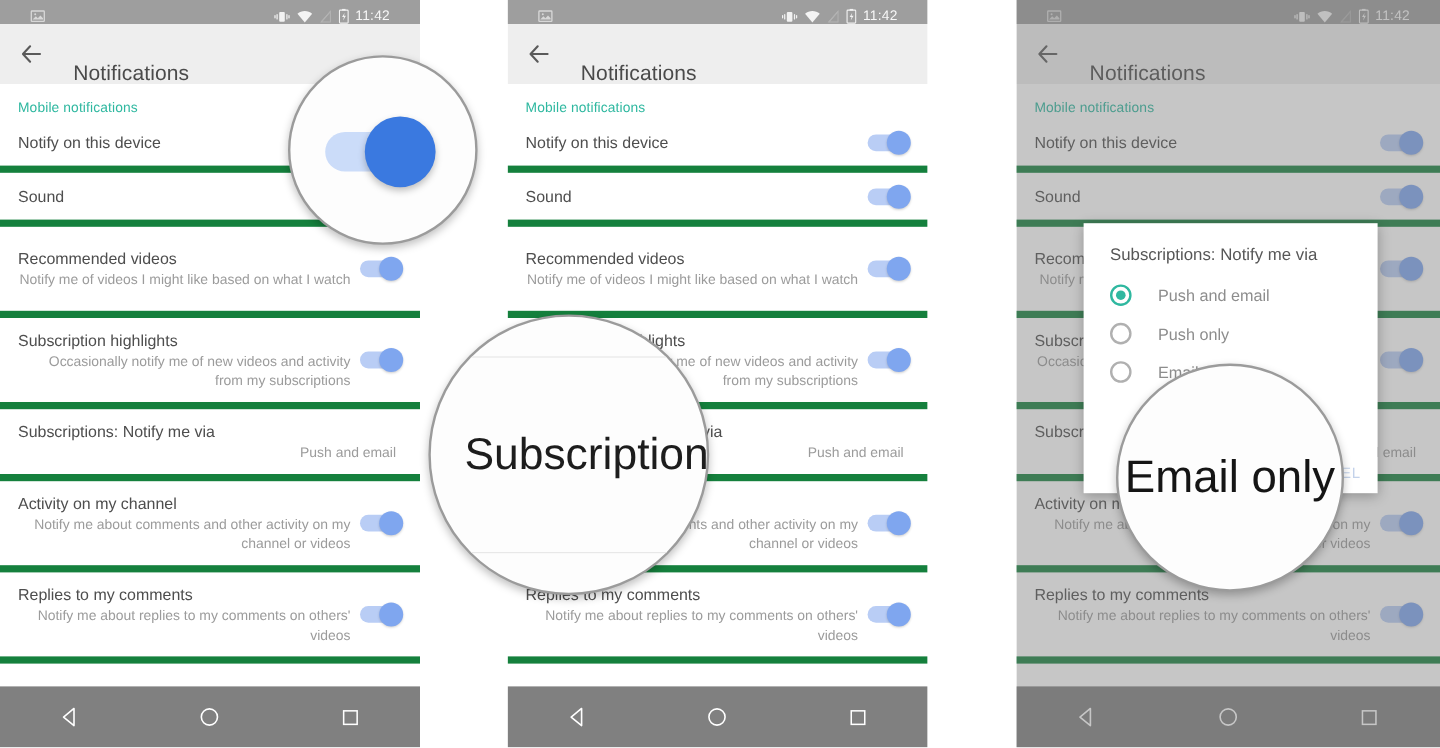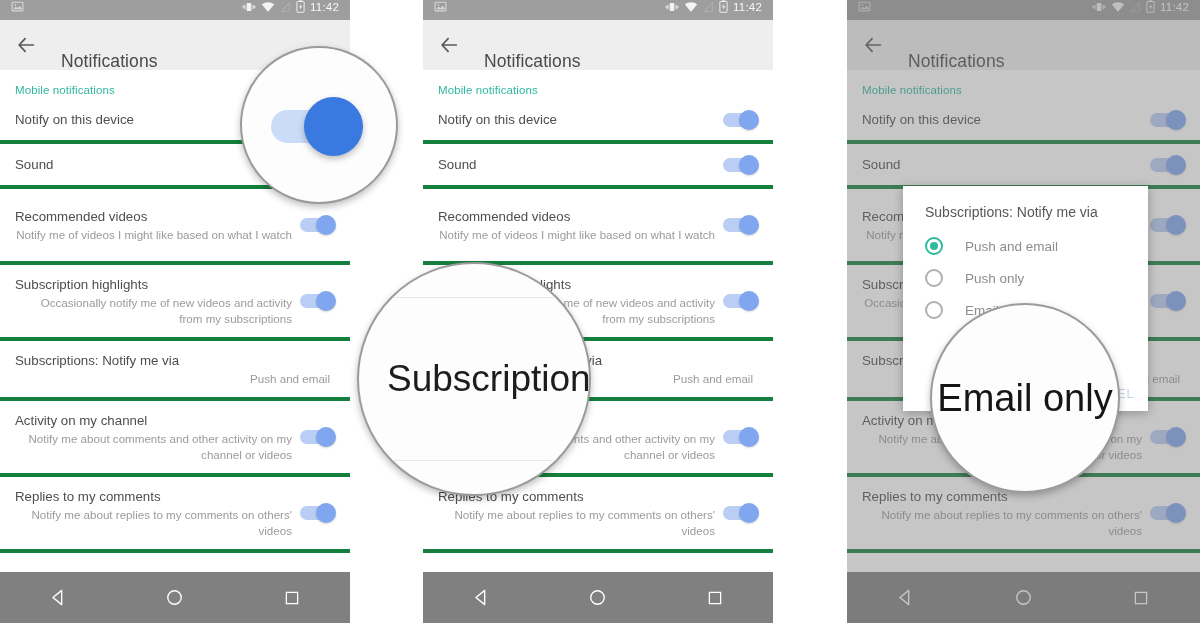--- a/index.html
+++ b/index.html
@@ -26,22 +26,22 @@
   .panel.p1 { left: 0px;   width: 350px; }
   .panel.p2 { left: 423px; width: 350px; }
   .panel.p3 { left: 847px; width: 353px; }
 
   
   .statusbar {
     position: relative;
     height: 20px;
     background: #9e9e9e;
     display: flex;
-    align-items: flex-start;
-    padding: 0 11px;
+    align-items: flex-end;
+    padding: 0 25px;
     color: #f1f1f1;
   }
   .sb-left { display: flex; align-items: center; gap: 5px; }
   .sb-right { margin-left: auto; display: flex; align-items: center; gap: 5px; }
   .sb-time { font-size: 11.5px; letter-spacing: .2px; color: #f7f7f7; }
   .ic { display: block; }
 
   
   .appbar {
     height: 50px;
@@ -67,21 +67,21 @@
     font-size: 11.5px;
     padding: 14px 15px 3px 15px;
     letter-spacing: .1px;
   }
   .row {
     position: relative;
     display: flex;
     align-items: center;
     padding: 0 12px 0 15px;
     min-height: 45px;
-    border-bottom: 4px solid #15803d;
+    border-bottom: 6px solid #15803d;
   }
   .row.tall { min-height: 76px; align-items: center; }
   .row .texts { flex: 1 1 auto; padding-right: 8px; }
   .row-title {
     font-size: 13.3px;
     color: #4e4e4e;
     line-height: 17px;
   }
   .row-sub {
     font-size: 11.6px;

